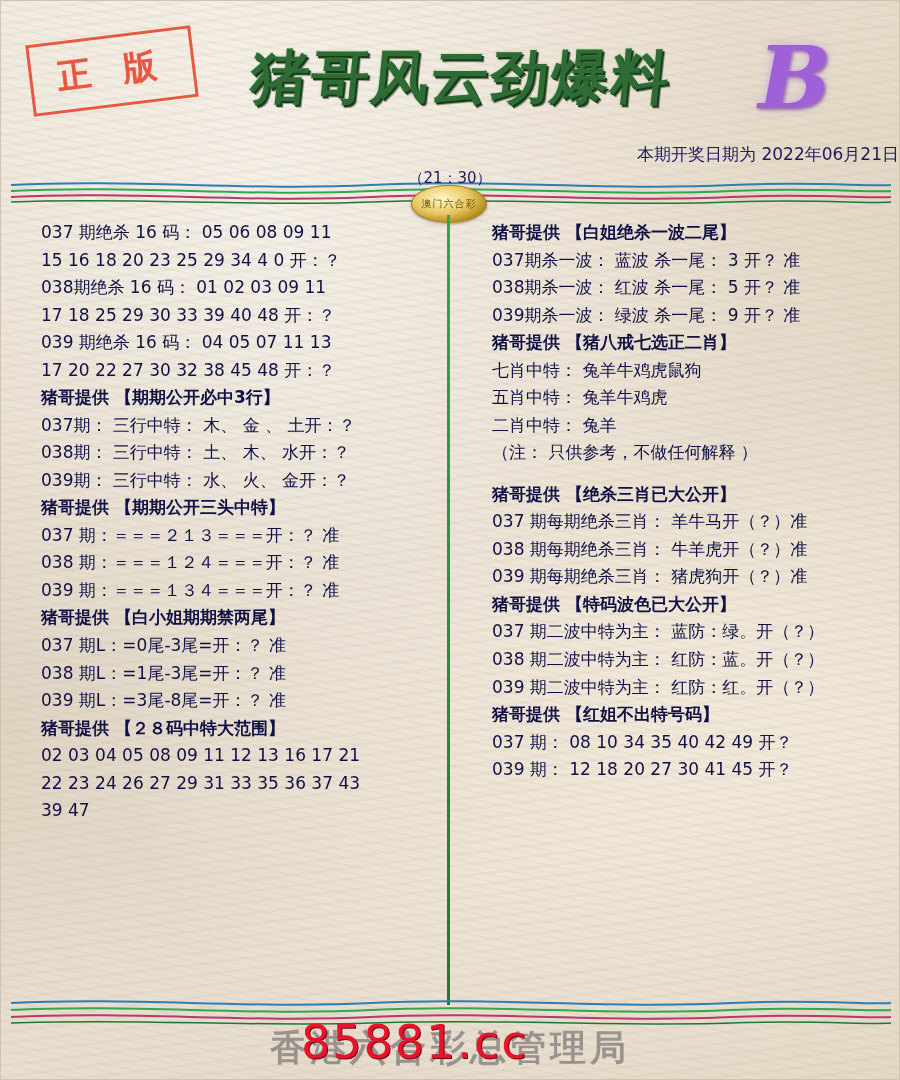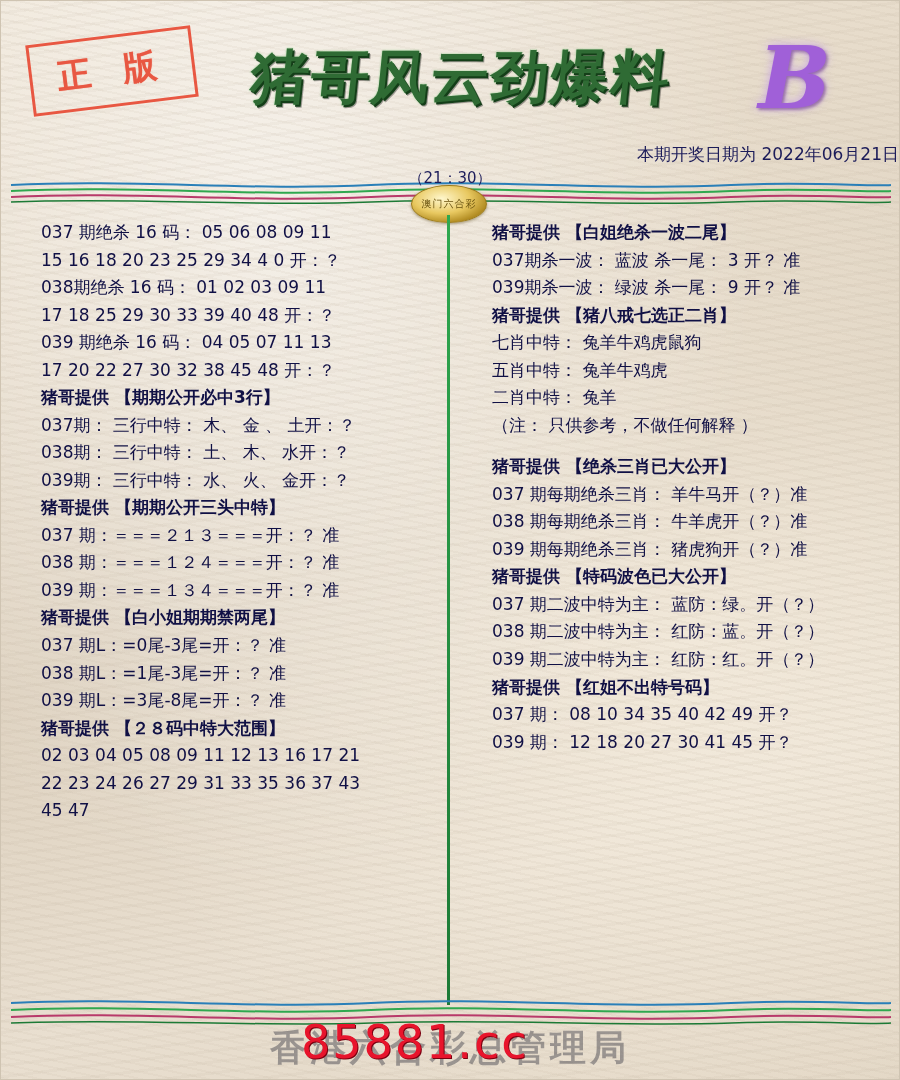--- a/index.html
+++ b/index.html
@@ -256,26 +256,27 @@
       <div class="line">037  期：＝＝＝２１３＝＝＝开：？ 准</div>
       <div class="line">038  期：＝＝＝１２４＝＝＝开：？ 准</div>
       <div class="line">039  期：＝＝＝１３４＝＝＝开：？ 准</div>
       <div class="line head">猪哥提供    【白小姐期期禁两尾】</div>
       <div class="line">037 期L：=0尾-3尾=开：？ 准</div>
       <div class="line">038 期L：=1尾-3尾=开：？ 准</div>
       <div class="line">039 期L：=3尾-8尾=开：？ 准</div>
       <div class="line head">猪哥提供    【２８码中特大范围】</div>
       <div class="line">02 03 04 05 08 09 11 12 13 16 17 21</div>
       <div class="line">22  23  24  26  27  29  31  33  35  36  37  43</div>
-      <div class="line">45 47</div>
+      <div class="line">39 47</div>
     </div>
 
     <div class="col col-right">
       <div class="line head">猪哥提供   【白姐绝杀一波二尾】</div>
       <div class="line">037期杀一波：   蓝波   杀一尾：   3 开？ 准</div>
+      <div class="line">038期杀一波：   红波   杀一尾：  5 开？ 准</div>
       <div class="line">039期杀一波：   绿波   杀一尾：  9 开？ 准</div>
       <div class="line head">猪哥提供   【猪八戒七选正二肖】</div>
       <div class="line">七肖中特：   兔羊牛鸡虎鼠狗</div>
       <div class="line">五肖中特：   兔羊牛鸡虎</div>
       <div class="line">二肖中特：    兔羊</div>
       <div class="line">（注：  只供参考，不做任何解释 ）</div>
       <div class="spacer"></div>
       <div class="line head">猪哥提供   【绝杀三肖已大公开】</div>
       <div class="line">037  期每期绝杀三肖：      羊牛马开（？）准</div>
       <div class="line">038  期每期绝杀三肖：      牛羊虎开（？）准</div>

